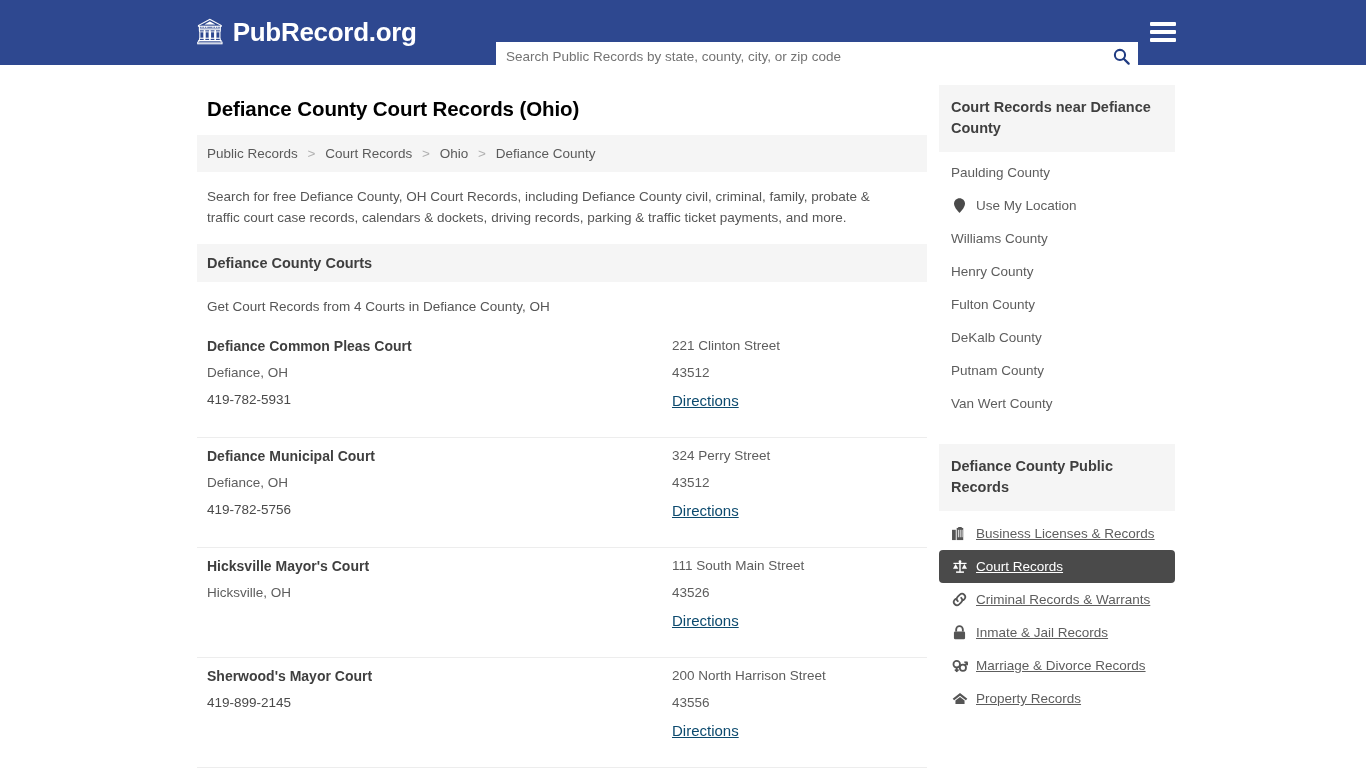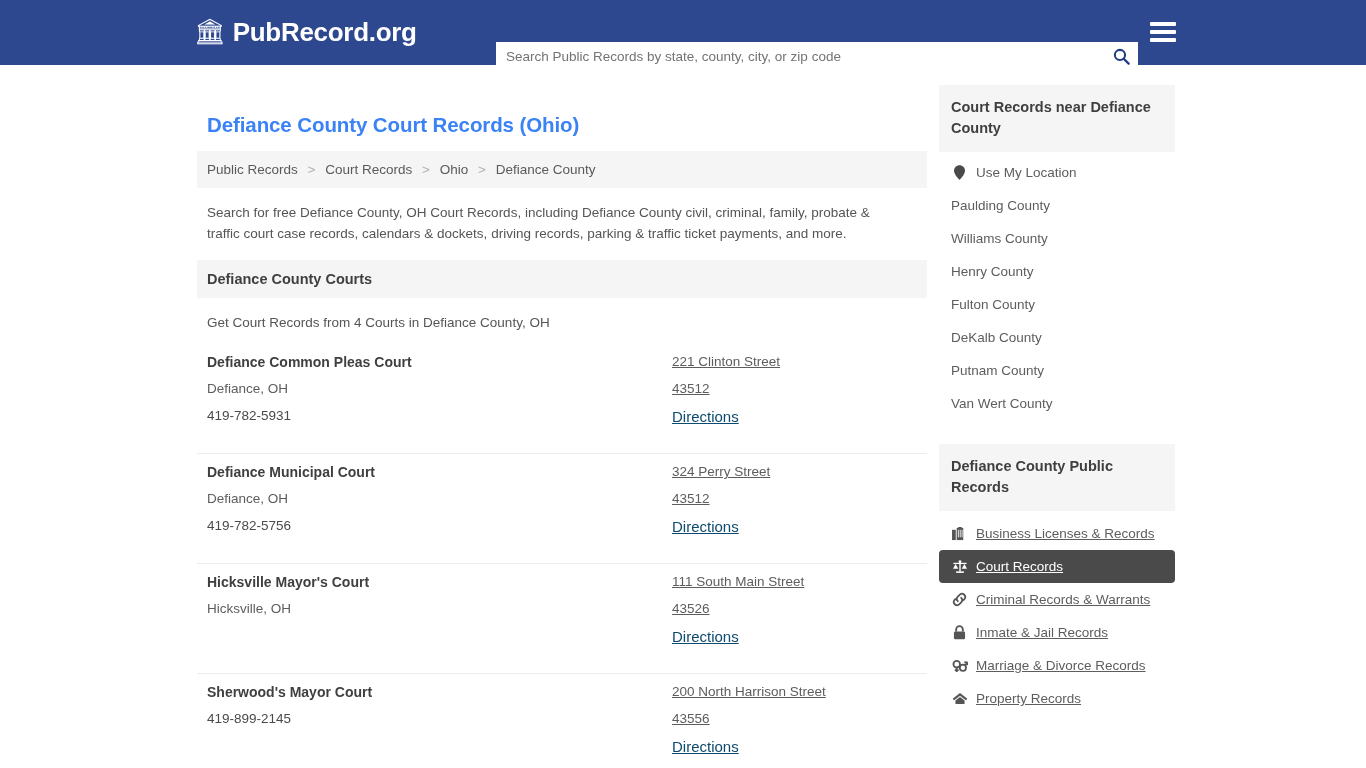--- a/index.html
+++ b/index.html
@@ -94,22 +94,22 @@
     display: flex;
     gap: 12px;
     align-items: flex-start;
   }
   .main-col { width: 730px; flex: none; }
   .side-col { width: 236px; flex: none; }
 
   h1.page-title {
     font-size: 20.5px;
     font-weight: bold;
-    color: #3b82f6;
-    margin: 28px 0 14px 10px;
+    color: #000000;
+    margin: 12px 0 14px 10px;
     letter-spacing: -0.1px;
   }
 
   .breadcrumb {
     background: #f5f5f5;
     padding: 11px 10px;
     font-size: 13.5px;
     color: #5a5a5a;
   }
   .breadcrumb a { color: #5a5a5a; text-decoration: none; }
@@ -150,21 +150,21 @@
     color: #3f3f3f;
     margin-bottom: 11px;
   }
   .court-line {
     font-size: 13.5px;
     color: #5d5d5d;
     margin-bottom: 11px;
     min-height: 16px;
   }
   .court-line.phone { color: #4a4a4a; margin-bottom: 0; }
-  .court-line.addr { color: #5d5d5d; text-decoration: underline; }
+  .court-line.addr { color: #5d5d5d; }
   .court-line.last { margin-bottom: 0; }
   a.directions {
     font-size: 15px;
     color: #0c4a6e;
     text-decoration: underline;
   }
 
   
   .side-head {
     background: #f5f5f5;
@@ -316,29 +316,29 @@
       <div class="section-sub">Get Court Records from 1 District Attorney Office in Defiance County, OH</div>
 
     </div>
 
     <div class="side-col">
 
       <div class="side-head">Court Records near Defiance County</div>
 
       <div class="side-list">
         <a class="side-item" href="#">
+          <span>Paulding County</span>
+        </a>
+        <a class="side-item" href="#">
           <span class="ico">
             <svg width="11" height="15" viewBox="0 0 12 16">
               <path d="M6 0C2.7 0 0 2.7 0 6c0 4.3 6 10 6 10s6-5.7 6-10c0-3.3-2.7-6-6-6z" fill="#4a4a4a"></path>
             </svg>
           </span>
           <span>Use My Location</span>
-        </a>
-        <a class="side-item" href="#">
-          <span>Paulding County</span>
         </a>
         <a class="side-item" href="#">
           <span>Williams County</span>
         </a>
         <a class="side-item" href="#">
           <span>Henry County</span>
         </a>
         <a class="side-item" href="#">
           <span>Fulton County</span>
         </a>

